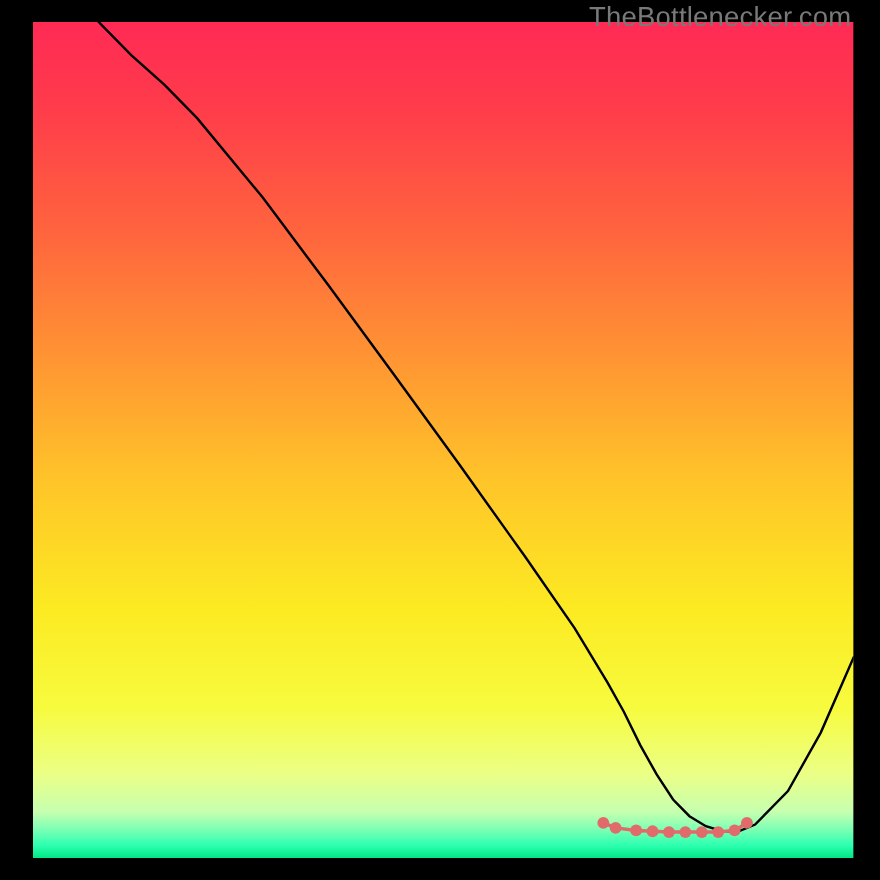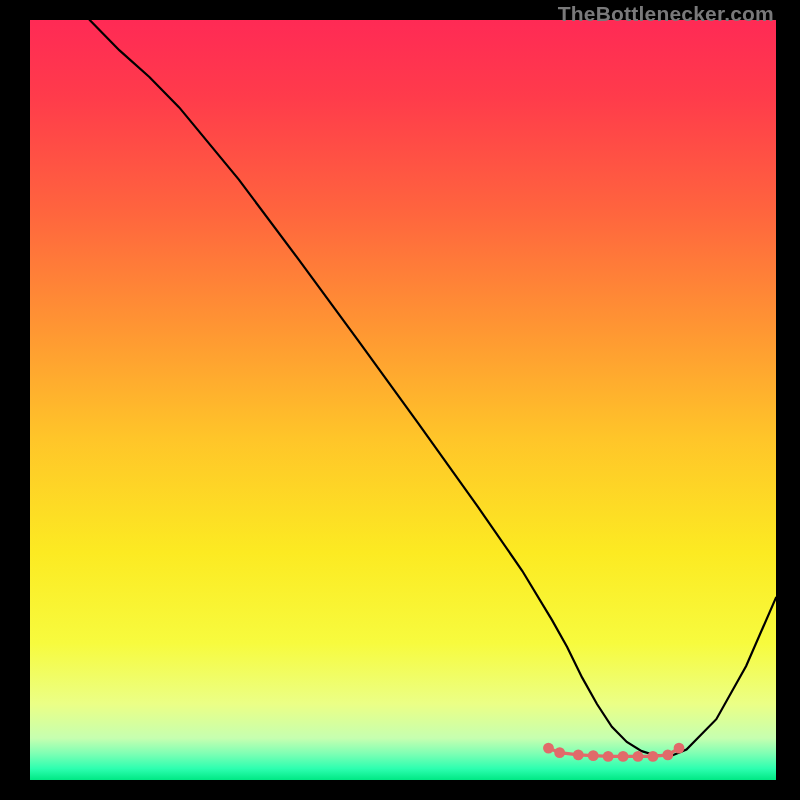--- a/index.html
+++ b/index.html
@@ -23,22 +23,22 @@
     left: 0;
     top: 0;
     width: 746px;
     height: 760px;
   }
   .watermark {
     position: absolute;
     top: 2px;
     right: 26px;
     font-family: Arial, Helvetica, sans-serif;
-    font-size: 21px;
-    font-weight: 700;
+    font-size: 25px;
+    font-weight: 400;
     color: #79797a;
     letter-spacing: 0.2px;
   }
 </style>
 </head>
 <body>
 
 <div class="frame">
   <svg class="plot" viewBox="0 0 746 760" preserveAspectRatio="none">
     <defs>

